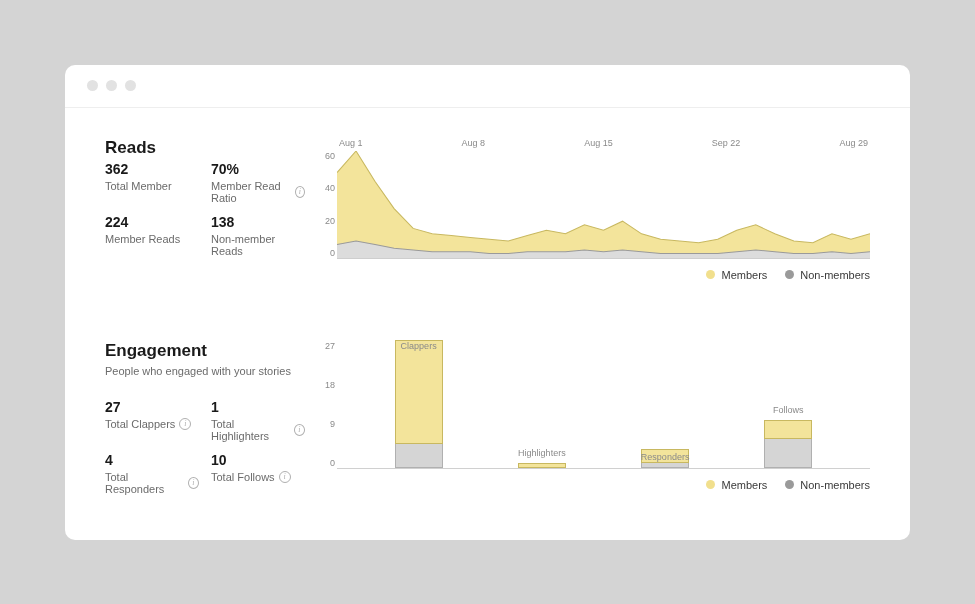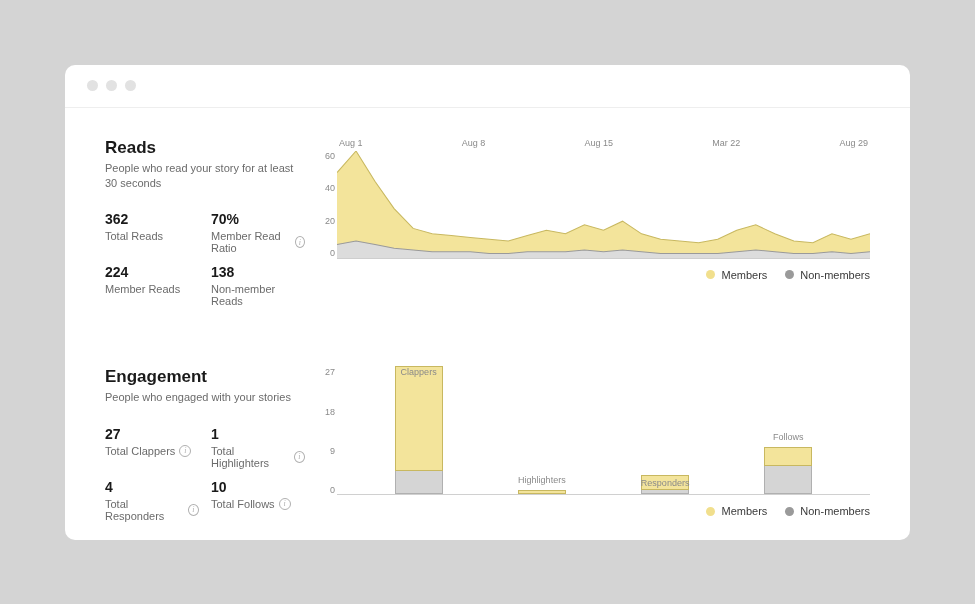--- a/index.html
+++ b/index.html
@@ -183,25 +183,24 @@
   <div class="titlebar">
     <div class="dot"></div>
     <div class="dot"></div>
     <div class="dot"></div>
   </div>
   <div class="content">
 
     <div class="section">
       <div class="left">
         <h2>Reads</h2>
-        <div class="subtitle">People who read your story for at least 30 seconds</div>
         <div class="stats">
           <div class="stat">
             <div class="value">362</div>
-            <div class="label">Total Reads</div>
+            <div class="label">Total Member</div>
           </div>
           <div class="stat">
             <div class="value">70%</div>
             <div class="label">
               <span>Member Read Ratio</span>
               <span class="info-icon">i</span>
             </div>
           </div>
           <div class="stat">
             <div class="value">224</div>
@@ -212,21 +211,21 @@
             <div class="label">Non-member Reads</div>
           </div>
         </div>
       </div>
       <div class="right">
         <div class="area-wrap">
           <div class="x-ticks">
             <span>Aug 1</span>
             <span>Aug 8</span>
             <span>Aug 15</span>
-            <span>Mar 22</span>
+            <span>Sep 22</span>
             <span>Aug 29</span>
           </div>
           <div class="area-plot">
             <div class="y-ticks">
               <span>60</span>
               <span>40</span>
               <span>20</span>
               <span>0</span>
             </div>
             <svg id="area-svg" viewBox="0 0 500 108" preserveAspectRatio="none">

